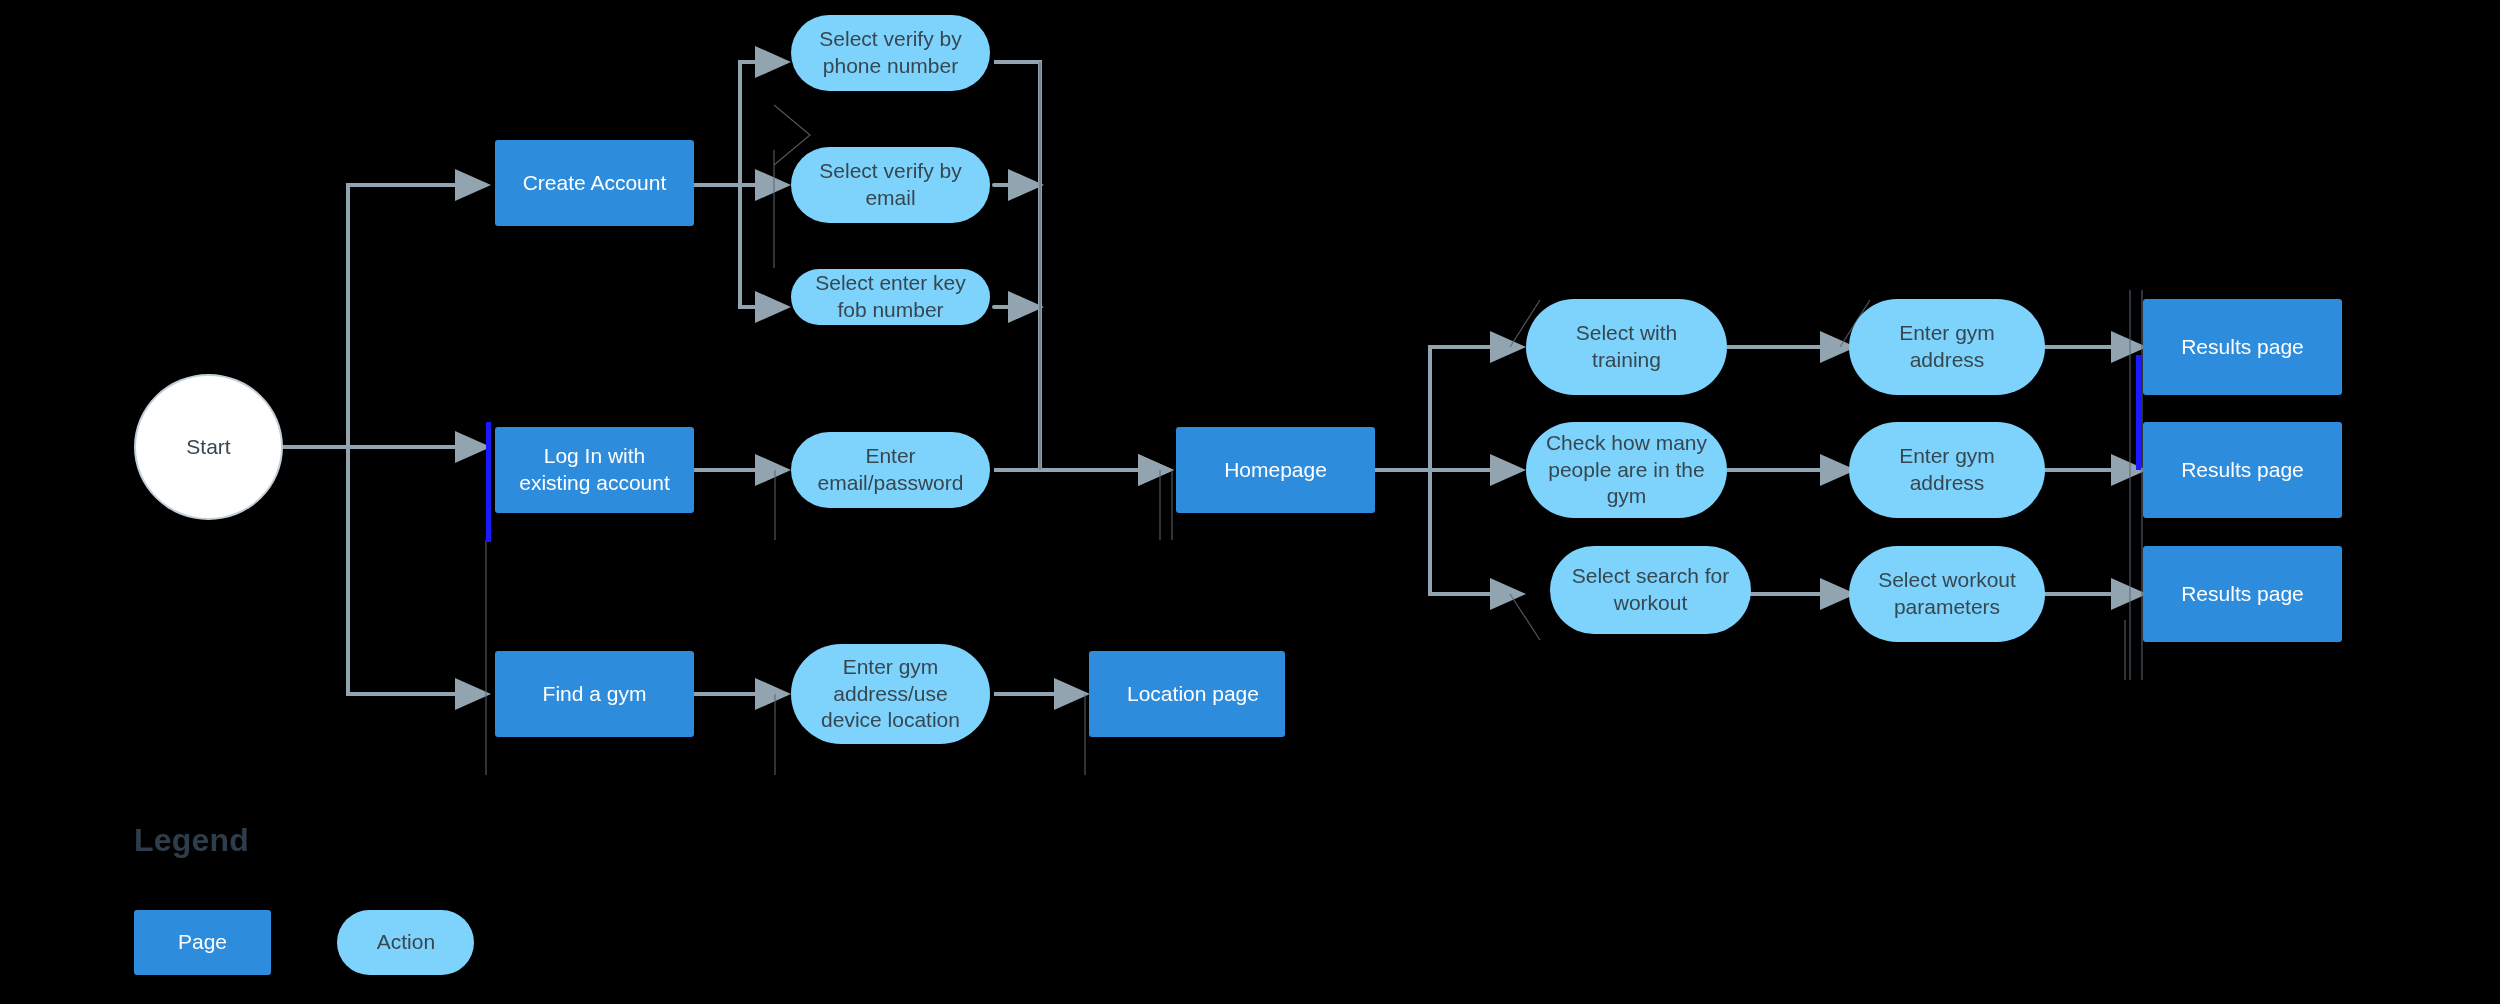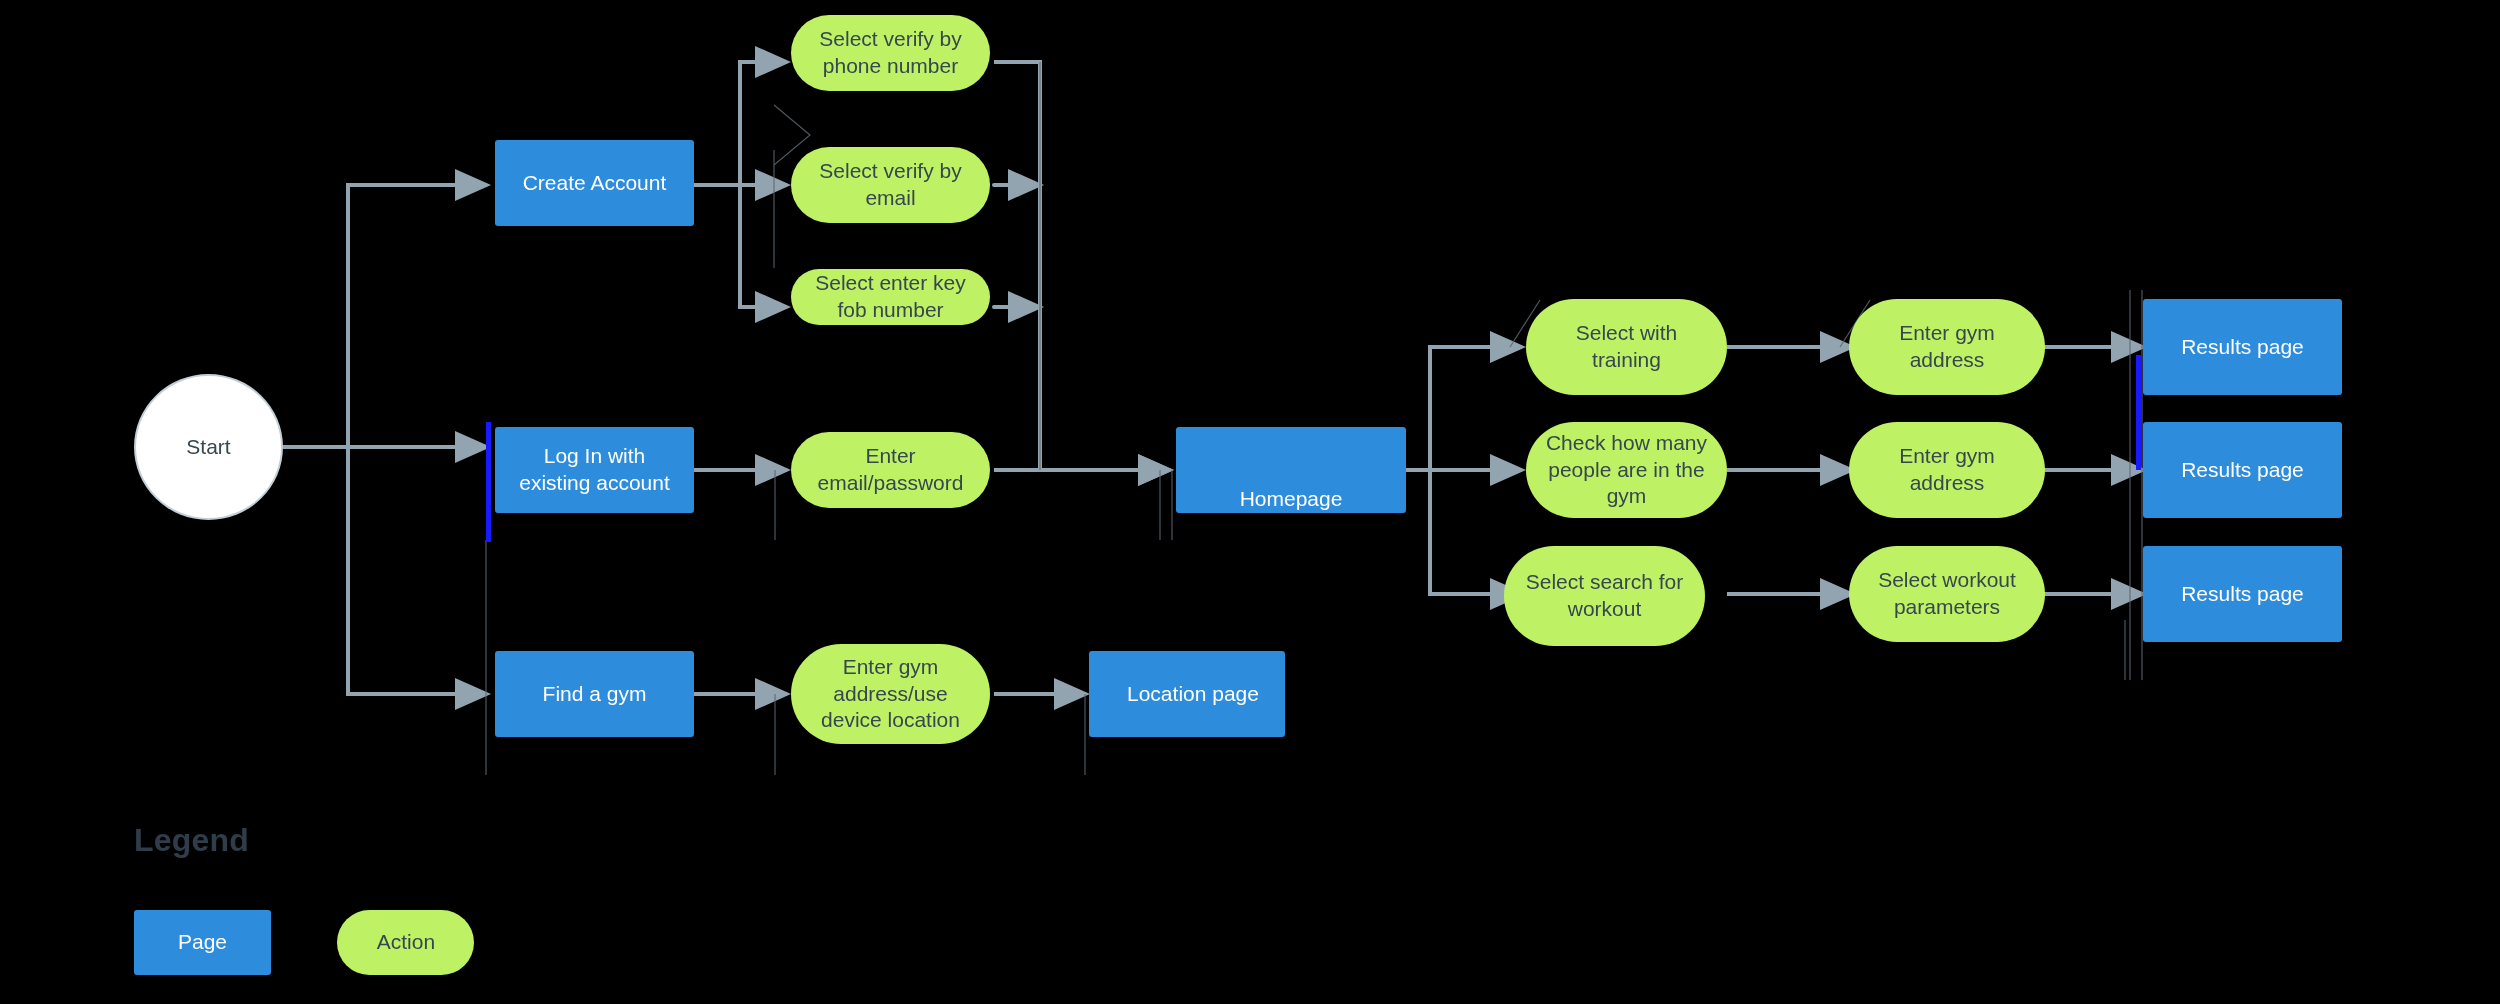--- a/index.html
+++ b/index.html
@@ -7,21 +7,21 @@
        font-family:"Liberation Sans","DejaVu Sans",sans-serif;}
   #canvas{position:relative;width:2500px;height:1004px;background:#000;}
 
   svg.edges{position:absolute;left:0;top:0;width:2500px;height:1004px;
             pointer-events:none;}
 
   .node{position:absolute;display:flex;align-items:center;justify-content:center;
         text-align:center;box-sizing:border-box;line-height:1.28;}
 
   .node.page{background:#2d8cdb;color:#ffffff;font-size:21px;border-radius:3px;}
-  .node.action{background:#bef264;color:#37474f;font-size:21px;border-radius:999px;}
+  .node.action{background:#7dd3fc;color:#37474f;font-size:21px;border-radius:999px;}
   .node.terminal{background:#ffffff;color:#37474f;font-size:21px;
                  border-radius:50%;border:2px solid #c3ced6;}
 
   .node .lbl{display:block;padding:0 14px;}
 
   
   .selbar{position:absolute;width:5px;background:#1a1aff;}
 
   .legend-title{position:absolute;left:134px;top:822px;font-size:32px;
                 font-weight:bold;color:#2e3d49;letter-spacing:.2px;}
@@ -128,33 +128,33 @@
   </div>
 
   <div class="node action" style="left:791px;top:644px;width:199px;height:100px;">
     <span class="lbl">Enter gym address/use device location</span>
   </div>
 
   <div class="node page" style="left:1089px;top:651px;width:196px;height:86px;padding-left:12px;">
     <span class="lbl">Location page</span>
   </div>
 
-  <div class="node page" style="left:1176px;top:427px;width:230px;height:86px;align-items:flex-end;">
+  <div class="node page" style="left:1176px;top:427px;width:199px;height:86px;">
     <span class="lbl">Homepage</span>
   </div>
 
   <div class="node action" style="left:1526px;top:299px;width:201px;height:96px;">
     <span class="lbl">Select with training</span>
   </div>
 
   <div class="node action" style="left:1526px;top:422px;width:201px;height:96px;">
     <span class="lbl">Check how many people are in the gym</span>
   </div>
 
-  <div class="node action" style="left:1504px;top:546px;width:201px;height:100px;">
+  <div class="node action" style="left:1550px;top:546px;width:201px;height:88px;">
     <span class="lbl">Select search for workout</span>
   </div>
 
   <div class="node action" style="left:1849px;top:299px;width:196px;height:96px;">
     <span class="lbl">Enter gym address</span>
   </div>
 
   <div class="node action" style="left:1849px;top:422px;width:196px;height:96px;">
     <span class="lbl">Enter gym address</span>
   </div>

